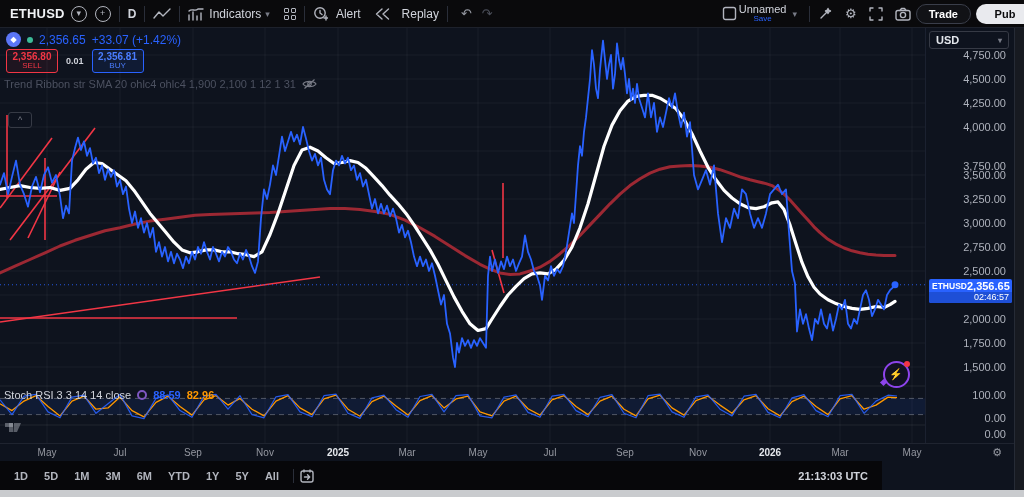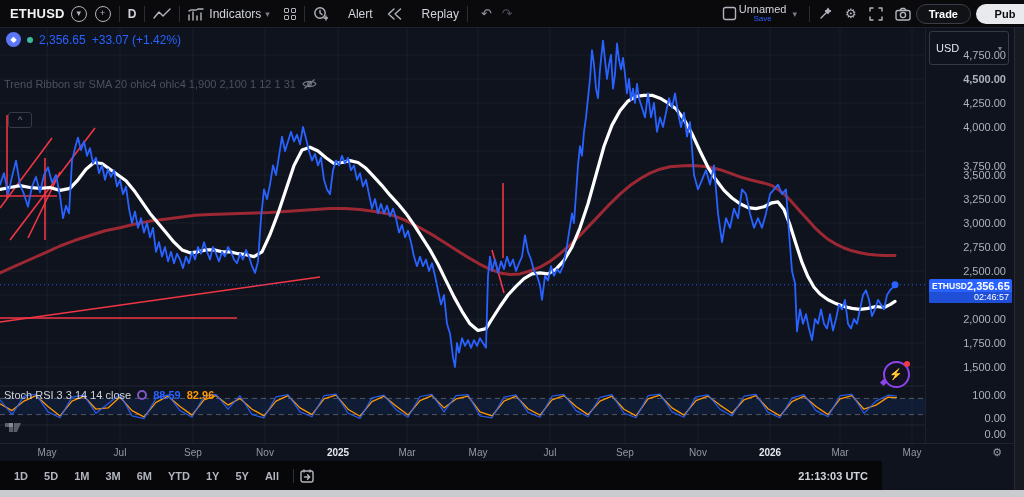--- a/index.html
+++ b/index.html
@@ -50,21 +50,21 @@
   .purple-ring{width:10px;height:10px;border:2.5px solid #7e57c2;border-radius:50%;}
   .stoch-lg .kv{color:#2962ff;font-weight:bold;}
   .stoch-lg .dv{color:#ff9800;font-weight:bold;}
   .watermark{left:5px;top:391px;display:flex;align-items:center;gap:4px;color:rgba(190,196,205,.42);font-size:17px;font-weight:bold;z-index:6;letter-spacing:.2px;}
   .hidden-lg{left:2px;top:404px;display:flex;align-items:center;gap:6px;color:#3f4450;font-size:11px;white-space:nowrap;z-index:5;}
   .ai-btn{left:883px;top:333px;width:27px;height:27px;border:2px solid #8e44ec;border-radius:50%;background:rgba(20,16,38,.55);display:flex;align-items:center;justify-content:center;color:#a86ef7;font-size:11px;z-index:7;}
   .ai-dot{position:absolute;right:-2px;top:-2px;width:6px;height:6px;border-radius:50%;background:#f23645;}
   .ai-diam{position:absolute;left:-4px;bottom:1px;width:5px;height:5px;background:#8e44ec;transform:rotate(45deg);}
   
   #price-axis{position:absolute;left:925px;top:28px;width:89px;height:415px;background:#0e131e;border-left:1px solid #1b2130;z-index:10;}
-  .usd-box{position:absolute;left:3px;top:3px;width:80px;height:17px;border:1px solid #363a45;border-radius:3px;color:#e4e7ec;font-size:11px;font-weight:normal;display:flex;align-items:center;justify-content:space-between;padding:16px 6px;background:#0e131e;}
+  .usd-box{position:absolute;left:3px;top:3px;width:80px;height:17px;border:1px solid #363a45;border-radius:3px;color:#e4e7ec;font-size:11px;font-weight:bold;display:flex;align-items:center;justify-content:space-between;padding:8px 6px;background:#0e131e;}
   .ptick{position:absolute;right:8px;color:#aeb2bc;font-size:11px;white-space:nowrap;}
   .plabel{position:absolute;left:3px;top:251px;width:83px;border-radius:2px;overflow:hidden;z-index:12;background:#2962ff;color:#fff;}
   .plabel .r1{display:flex;justify-content:space-between;align-items:center;padding:1px 3px 0 3px;}
   .plabel .r1 .s{font-size:8.5px;font-weight:bold;}
   .plabel .r1 .p{font-size:11px;font-weight:bold;}
   .plabel .r2{text-align:right;font-size:9px;padding:0 3px 1px 3px;background:#1e4fd6;}
   
   #time-axis{position:absolute;left:0;top:443px;width:1014px;height:18px;background:#0e131e;border-top:1px solid #1f2430;z-index:10;}
   .mtick{position:absolute;top:3px;transform:translateX(-50%);color:#9598a1;font-size:10px;}
   .mtick.major{color:#e4e7ec;font-weight:bold;}
@@ -111,28 +111,28 @@
         <i></i>
         <i></i>
       </span>
     <span class="tb-sep"></span>
     <span class="tb-ic">
       <svg width="15" height="15" viewBox="0 0 15 15">
           <circle class="icon-stroke" cx="7" cy="7" r="5.2"></circle>
           <path class="icon-stroke" d="M7 4.5 V7 L9 8.5 M11 12 h4 M13 10 v4"></path>
         </svg>
     </span>
-    <span class="tb-txt" style="margin-left:20px">Alert</span>
+    <span class="tb-txt" style="margin-left:8px">Alert</span>
     <span style="width:14px"></span>
     <span class="tb-ic">
       <svg width="15" height="12" viewBox="0 0 15 12">
           <path class="icon-stroke" d="M7 1 L1.5 6 L7 11 M13.5 1 L8 6 L13.5 11"></path>
         </svg>
     </span>
-    <span class="tb-txt" style="margin-left:20px">Replay</span>
+    <span class="tb-txt" style="margin-left:12px">Replay</span>
     <span class="tb-sep"></span>
     <span class="undo">↶</span>
     <span class="redo">↷</span>
 
     <span style="flex:1"></span>
 
     <span class="tb-ic">
       <svg width="15" height="15" viewBox="0 0 15 15">
           <rect class="icon-stroke" x="1.5" y="1.5" width="12" height="12" rx="2"></rect>
         </svg>
@@ -232,20 +232,31 @@
     </div>
 
 
     <div class="ovl lg-row1">
       <span class="eth-ic">◆</span>
       <span class="dot-green"></span>
       <span class="lg-quote">2,356.65</span>
       <span class="lg-quote">+33.07 (+1.42%)</span>
     </div>
 
+    <div class="ovl lg-row2">
+      <span class="qbox sell">
+        <span class="p">2,356.80</span>
+        <span class="l">SELL</span>
+      </span>
+      <span class="spread">0.01</span>
+      <span class="qbox buy">
+        <span class="p">2,356.81</span>
+        <span class="l">BUY</span>
+      </span>
+    </div>
 
     <div class="ovl lg-row3">
       <span>Trend Ribbon str SMA 20 ohlc4 ohlc4 1,900 2,100 1 12 1 31</span>
       <svg width="15" height="12" viewBox="0 0 15 12">
           <path d="M1 6 C3.5 2.5 11.5 2.5 14 6 C11.5 9.5 3.5 9.5 1 6 Z" fill="none" stroke="#787b86" stroke-width="1.2"></path>
           <circle cx="7.5" cy="6" r="1.8" fill="none" stroke="#787b86" stroke-width="1.2"></circle>
           <line x1="2.5" y1="10.5" x2="12.5" y2="1.5" stroke="#787b86" stroke-width="1.2"></line>
         </svg>
     </div>
 
@@ -265,21 +276,21 @@
     </div>
   </div>
 
   <div id="price-axis">
     <div class="usd-box">
       <span>USD</span>
       <span style="font-size:8px;color:#787b86">▾</span>
     </div>
     <div id="price-ticks">
         <div class="ptick" style="top: 21px;">4,750.00</div>
-        <div class="ptick" style="top: 45px; font-weight: bold;">4,500.00</div>
+        <div class="ptick" style="top: 45px;">4,500.00</div>
         <div class="ptick" style="top: 69px;">4,250.00</div>
         <div class="ptick" style="top: 93px;">4,000.00</div>
         <div class="ptick" style="top: 132px;">3,750.00</div>
         <div class="ptick" style="top: 141px;">3,500.00</div>
         <div class="ptick" style="top: 165px;">3,250.00</div>
         <div class="ptick" style="top: 189px;">3,000.00</div>
         <div class="ptick" style="top: 213px;">2,750.00</div>
         <div class="ptick" style="top: 237px;">2,500.00</div>
         <div class="ptick" style="top: 285px;">2,000.00</div>
         <div class="ptick" style="top: 309px;">1,750.00</div>

